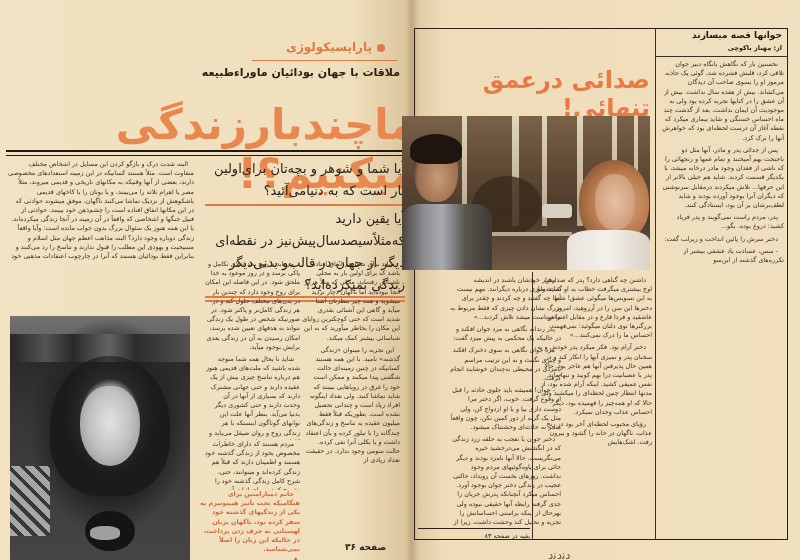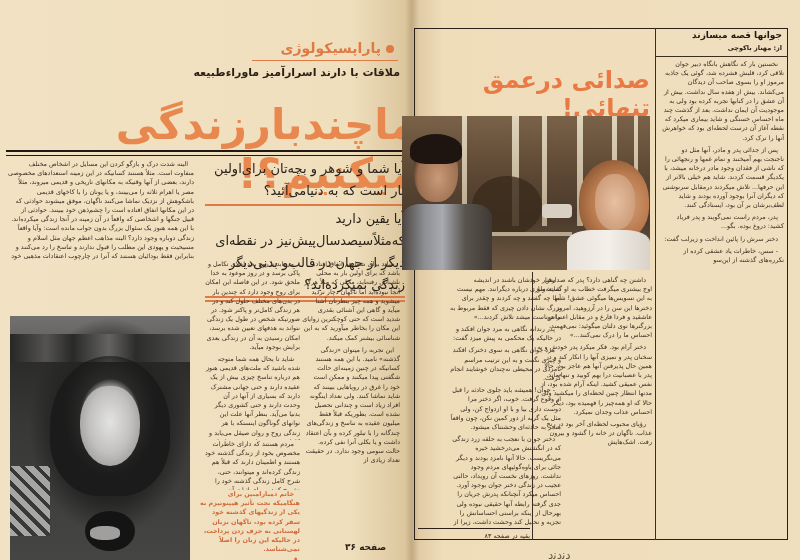--- a/index.html
+++ b/index.html
@@ -20,22 +20,22 @@
     background: linear-gradient(90deg, #dcc6a0 0%, #efdcb9 8%, #f0dfbf 100%);
   }
   .gutter {
     position: absolute; left: 405px; top: 0; width: 14px; height: 560px;
     background: linear-gradient(90deg, rgba(0,0,0,0) 0%, rgba(120,90,50,0.25) 50%, rgba(0,0,0,0) 100%);
   }
   .rtl { direction: rtl; text-align: right; }
 
   
   .section-kicker {
-    position: absolute; left: 244px; top: 40px; width: 150px;
-    font-size: 14px; font-weight: bold; color: #e07a45;
+    position: absolute; left: 235px; top: 40px; width: 150px;
+    font-size: 12px; font-weight: bold; color: #e07a45;
   }
   .section-kicker .dot {
     display: inline-block; width: 8px; height: 8px; border-radius: 50%;
     background: #e07a45; margin-left: 5px; vertical-align: middle;
   }
   .kicker-line { position: absolute; left: 252px; top: 60px; width: 146px; height: 1px; background: #e07a45; }
   .subhead {
     position: absolute; left: 150px; top: 66px; width: 250px;
     font-size: 11px; font-weight: bold; color: #2a2018;
   }
@@ -128,21 +128,21 @@
 <body>
 
 <div class="spread">
 
   <div class="page-left"></div>
 
   <div class="section-kicker rtl">
     <span class="dot"></span><span>پاراپسیکولوژی</span>
   </div>
   <div class="kicker-line"></div>
-  <div class="subhead rtl">ملاقات با دارند اسرارآمیز ماوراءطبیعه</div>
+  <div class="subhead rtl">ملاقات با جهان بودائیان ماوراءطبیعه</div>
 
   <div class="main-title rtl">ماچندبارزندگی میکنیم؟!</div>
   <div class="double-rule"></div>
 
   <div class="intro-block rtl">
     <p>آیا شما و شوهر و بچه‌تان برای‌اولین بار است که به دنیامی‌آئید؟</p>
     <div class="orange-rule"></div>
     <p style="border-bottom:2px solid #e07a45;">آیا یقین دارید که‌مثلاًسیصدسال‌پیش‌نیز در نقطه‌ای دیگر از جهان در قالب‌و بدنی‌دیگر زندگی نمیکرده‌اید؟</p>
     <div class="orange-rule"></div>
   </div>
@@ -211,21 +211,21 @@
         <div class="headw"></div>
         <div class="shirt"></div>
     </div>
   </div>
 
   <div class="col-text rtl" style="left:660px; top:60px; width:124px; height:478px; overflow:hidden;">
     <p>نخستین بار که نگاهش بانگاه دبیر جوان تلاقی کرد، قلبش فشرده شد، گوئی یک جاذبه مرموز او را بسوی صاحب آن دیدگان می‌کشاند. بیش از هفده سال نداشت. بیش از آن عشق را در کتابها تجربه کرده بود ولی به موجودیت آن ایمان نداشت. بعد از گذشت چند ماه احساس خستگی و شاید بیماری میکرد که نقطه آغاز آن درست لحظه‌ای بود که خواهرش آنها را ترک کرد.</p>
     <p>پس از جدائی پدر و مادر، آنها مثل دو ناجنجت بهم آمیختند و تمام غمها و رنجهائی را که ناشی از فقدان وجود مادر درخانه میشد، با یکدیگر قسمت کردند. شاید هم خیلی بالاتر از این حرفها... تلاش میکردند درمقابل سرنوشتی که دیگران آنرا بوجود آورده بودند و شاید لطف‌برشان بر آن بود، ایستادگی کنند.</p>
     <p>پدر، مردم راست نمی‌گویند و پدر فریاد کشید: دروغ بوده. بگو...</p>
     <p>دختر سرش را پائین انداخت و زیرلب گفت:</p>
-    <p>- سس، خاطرات یاد عشقی کرده از تکرره‌های گذشته از این‌سو</p>
+    <p>- سس، عسادت یاد عشقی بیشتر از تکرره‌های گذشته از این‌سو</p>
   </div>
 
   <div class="col-text rtl" style="left:536px; top:276px; width:116px; height:262px; overflow:hidden;">
     <p>داشتن چه گناهی دارد؟ پدر که صدایش اوج بیشتری میگرفت خطاب به او گفت: ولو به این تسویس‌ها میگوئی عشق! شما دخترها این سن را در آرزوهید، امروز عاشقید و فردا فارغ و در مقابل اعتراض بزرگترها توی دلتان میگوئید: نمی‌فهمند، احساس ما را درک نمی‌کنند...»</p>
     <p>دختر آرام بود. فکر میکرد پدر خودش و به سخنان پدر و تمیزی آنها را انکار کند و در همین حال پذیرفتن آنها هم عاجز بود. حالا پدر با عصبانیت درا بهم کوبید و تنها ماند. نفس عمیقی کشید. اینکه آرام شده بود، از مدتها انتظار چنین لحظه‌ای را میکشید ولی حالا که او همه‌چیز را فهمیده بود، دیگر احساس عذاب وجدان نمیکرد.</p>
     <p>رؤیای محبوب لحظه‌ای آخر بود در رنج عذاب. ناگهان در خانه را گشود و بیرون رفت. اشک‌هایش</p>
   </div>
 
   <div class="col-text rtl" style="left:418px; top:276px; width:112px; height:250px; overflow:hidden;margin-left:31px;">
     <p>رفتار خودشان باشند در اندیشه شایعه‌سازی درباره دیگرانند. مهم نیست آنها چه گفتند و چه کردند و چقدر برای بزرگ نشان دادن چیزی که فقط مربوط به ما دوتاست میشد تلاش کردند...»</p>

